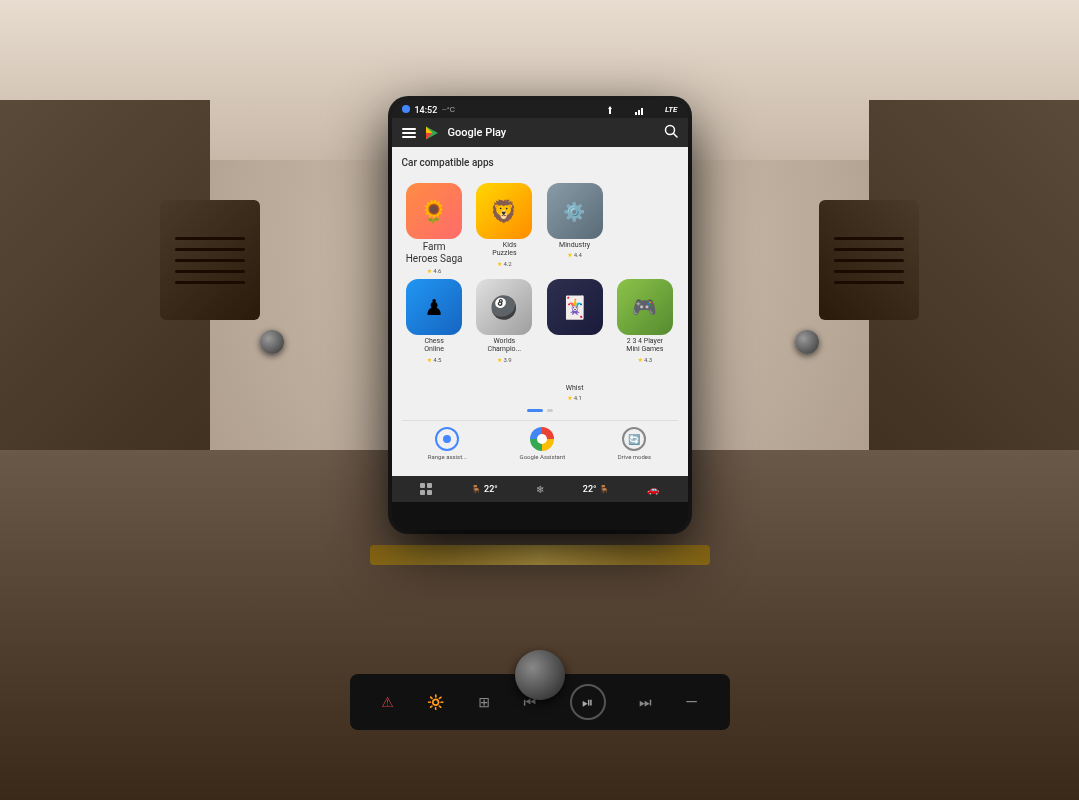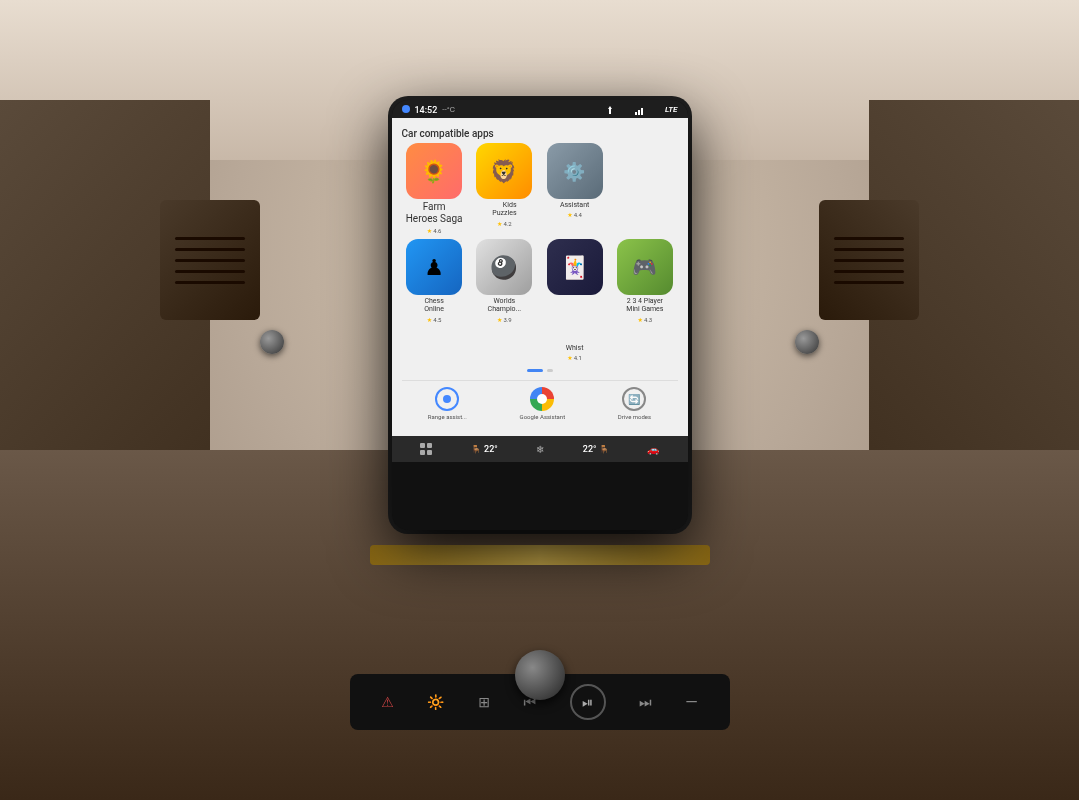--- a/index.html
+++ b/index.html
@@ -66,42 +66,63 @@
         </svg>
       <svg width="10" height="10" viewBox="0 0 10 10">
         <rect x="0" y="7" width="2" height="3" fill="#fff"></rect>
         <rect x="3" y="5" width="2" height="5" fill="#fff"></rect>
         <rect x="6" y="3" width="2" height="7" fill="#fff"></rect>
       </svg>
       <span style="font-size:8px;color:#fff;font-weight:600;">LTE</span>
     </div>
   </div>
 
+  <div style="display:flex;align-items:center;padding:6px 10px;background:#2a2a2a;gap:8px;">
+    <div style="display:flex;flex-direction:column;gap:2px;cursor:pointer;">
+      <div style="width:14px;height:2px;background:#fff;border-radius:1px;"></div>
+      <div style="width:14px;height:2px;background:#fff;border-radius:1px;"></div>
+      <div style="width:14px;height:2px;background:#fff;border-radius:1px;"></div>
+    </div>
+
+    <svg width="16" height="16" viewBox="0 0 16 16">
+      <path d="M2 1.5L14 8L2 14.5V1.5Z" fill="#34A853"></path>
+      <path d="M2 1.5L8.5 8L2 8V1.5Z" fill="#FBBC05"></path>
+      <path d="M2 8L8.5 8L2 14.5V8Z" fill="#EA4335"></path>
+      <path d="M8.5 8L14 8L8.5 8Z" fill="#4285F4"></path>
+    </svg>
+    <span style="font-size:11px;color:#fff;font-weight:500;">Google Play</span>
+    <div style="margin-left:auto;color:#fff;font-size:13px;cursor:pointer;">
+      <svg width="14" height="14" viewBox="0 0 14 14" fill="none">
+          <circle cx="6" cy="6" r="4.5" stroke="white" stroke-width="1.5"></circle>
+          <line x1="9.5" y1="9.5" x2="13" y2="13" stroke="white" stroke-width="1.5" stroke-linecap="round"></line>
+        </svg>
+    </div>
+  </div>
 
   <div style="flex:1;background:#f0f0f0;padding:10px;overflow:hidden;">
-    <div style="font-size:10px;font-weight:500;color:#333;margin-bottom:4px;">Car compatible apps</div>
+    <div style="font-size:10px;font-weight:500;color:#333;margin-bottom:15px;">Car compatible apps</div>
 
     <div style="display:grid;grid-template-columns:repeat(4,1fr);gap:5px;margin-bottom:5px;">
 
       <div style="display:flex;flex-direction:column;align-items:center;gap:2px;cursor:pointer;">
         <div style="width:56px;height:56px;border-radius:12px;background:linear-gradient(135deg,#ff8c42,#ff6b6b);display:flex;align-items:center;justify-content:center;font-size:22px;">🌻</div>
         <div style="font-size:10px;color:#333;text-align:center;line-height:1.2;">Farm<br>Heroes Saga</div>
         <div style="font-size:6px;color:#555;display:flex;align-items:center;gap:1px;"><span style="color:#FFC107;">★</span> 4.6</div>
       </div>
 
 
       <div style="display:flex;flex-direction:column;align-items:center;gap:2px;cursor:pointer;">
         <div style="width:56px;height:56px;border-radius:12px;background:linear-gradient(135deg,#ffd700,#ff8c00);display:flex;align-items:center;justify-content:center;font-size:22px;">🦁</div>
         <div style="font-size:7px;color:#333;text-align:right;line-height:1.2;">Kids<br>Puzzles</div>
         <div style="font-size:6px;color:#555;display:flex;align-items:center;gap:1px;"><span style="color:#FFC107;">★</span> 4.2</div>
       </div>
 
       <div style="display:flex;flex-direction:column;align-items:center;gap:2px;cursor:pointer;">
         <div style="width:56px;height:56px;border-radius:12px;background:linear-gradient(135deg,#8a9ba8,#5a6b78);display:flex;align-items:center;justify-content:center;font-size:18px;">⚙️</div>
-        <div style="font-size:7px;color:#333;text-align:center;">Assistant</div>
+        <div style="font-size:7px;color:#333;text-align:center;">Mindustry</div>
         <div style="font-size:6px;color:#555;display:flex;align-items:center;gap:1px;"><span style="color:#FFC107;">★</span> 4.4</div>
       </div>
     </div>
 
     <div style="display:grid;grid-template-columns:repeat(4,1fr);gap:5px;margin-bottom:8px;">
 
       <div style="display:flex;flex-direction:column;align-items:center;gap:2px;cursor:pointer;">
         <div style="width:56px;height:56px;border-radius:12px;background:linear-gradient(135deg,#2196F3,#1565C0);display:flex;align-items:center;justify-content:center;font-size:22px;">♟</div>
         <div style="font-size:7px;color:#333;text-align:center;line-height:1.2;">Chess<br>Online</div>
         <div style="font-size:6px;color:#555;display:flex;align-items:center;gap:1px;"><span style="color:#FFC107;">★</span> 4.5</div>

